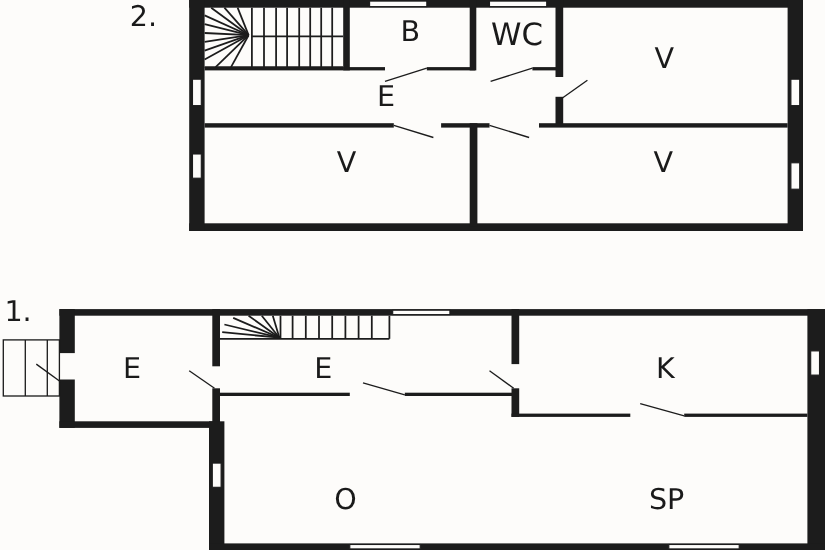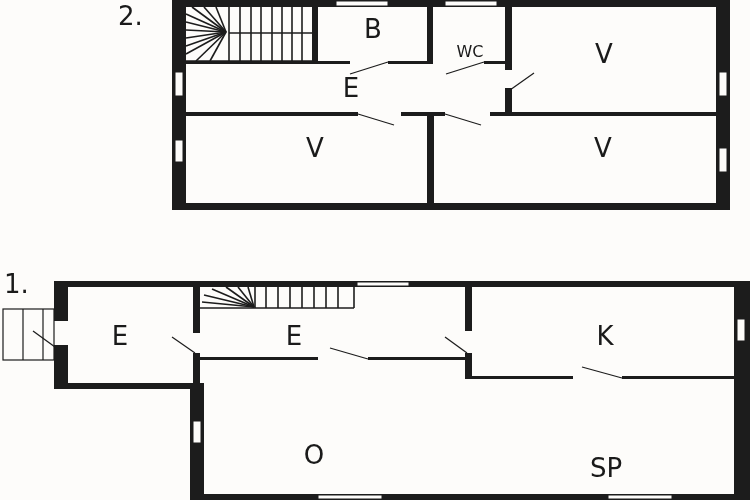--- a/index.html
+++ b/index.html
@@ -1,21 +1,21 @@
 <!DOCTYPE html>
 <html><head>
 <meta charset="utf-8">
 <style>
   html, body { margin: 0; padding: 0; background: #fdfcfa; }
   body { width: 750px; height: 500px; position: relative; overflow: hidden; font-family: "Liberation Sans", sans-serif; }
   svg { position: absolute; left: 0; top: 0; }
   .lbl { position: absolute; color: #1a1a1a; font-family: "DejaVu Sans", sans-serif; font-weight: normal; line-height: 1; transform: translate(-50%, -50%); white-space: nowrap; }
   .floor-lbl { position: absolute; font-family: "DejaVu Sans", sans-serif; color: #1a1a1a; font-size: 26px; line-height: 1; }
   .room { font-size: 26px; }
-  .room.small { font-size: 16px; margin-top: 20px; }
+  .room.small { font-size: 28px; }
 </style>
 </head>
 <body>
 
 <svg width="750" height="500" viewBox="0 0 750 500">
   <g fill="#1c1c1c" stroke="none">
 
     <rect x="172" y="0" width="558" height="7"></rect>
     <rect x="172" y="203" width="558" height="7"></rect>
     <rect x="172" y="0" width="14" height="210"></rect>
@@ -156,13 +156,13 @@
 <div class="lbl room small" style="left:470px; top:32px;">WC</div>
 <div class="lbl room" style="left:604px; top:54px;">V</div>
 <div class="lbl room" style="left:351px; top:88px;">E</div>
 <div class="lbl room" style="left:315px; top:148px;">V</div>
 <div class="lbl room" style="left:603px; top:148px;">V</div>
 
 <div class="lbl room" style="left:120px; top:336px;">E</div>
 <div class="lbl room" style="left:294px; top:336px;">E</div>
 <div class="lbl room" style="left:605px; top:336px;">K</div>
 <div class="lbl room" style="left:314px; top:455px;">O</div>
-<div class="lbl room" style="left:606px; top:468px;">SP</div>
+<div class="lbl room" style="left:606px; top:455px;">SP</div>
 
 </body></html>

